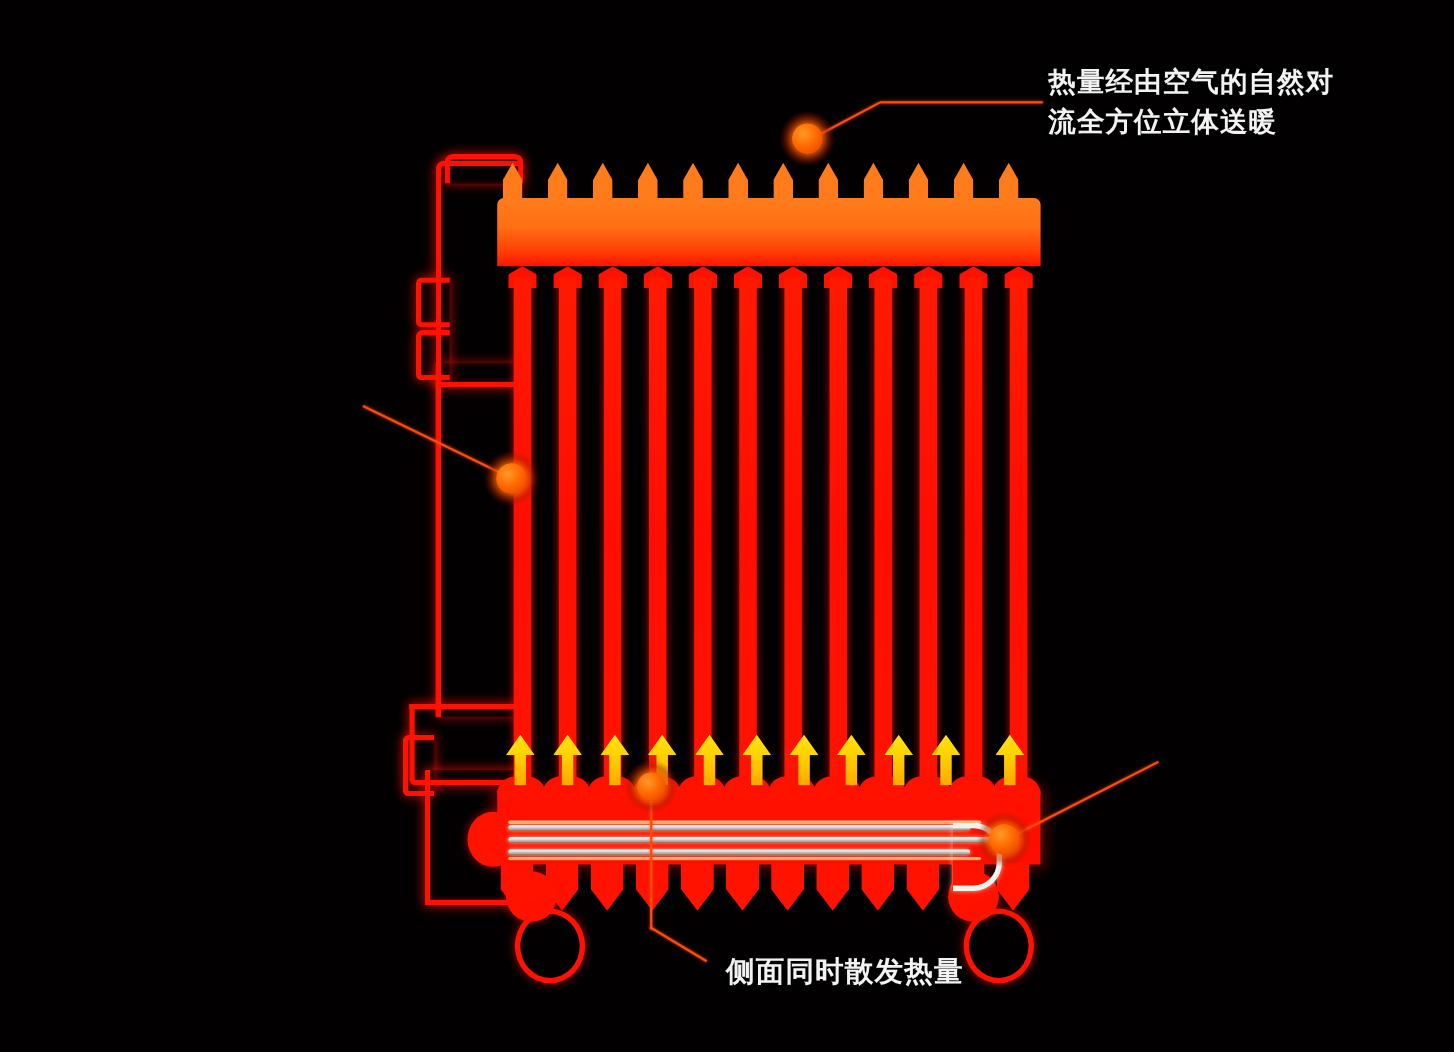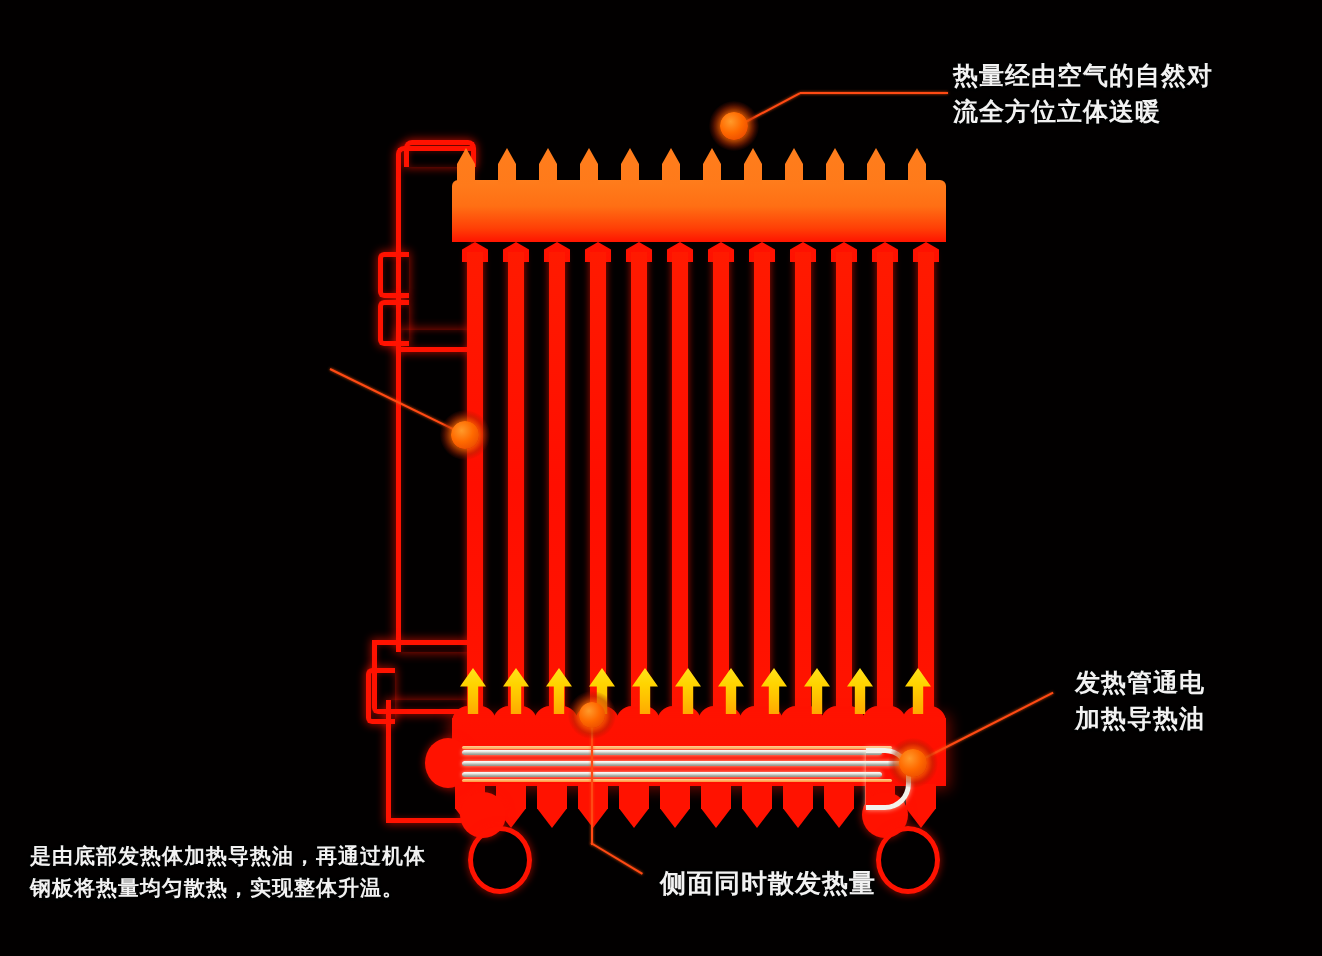--- a/index.html
+++ b/index.html
@@ -217,21 +217,17 @@
   </div>
   <div class="dot" style="left:579px;top:702px;width:26px;height:26px;">
     <div class="glow"></div>
       <div class="core"></div>
   </div>
 
   <div class="callout c1">热量经由空气的自然对
 流全方位立体送暖</div>
 
 
-  <div class="callout c3">发热管通电
-加热导热油</div>
 
   <div class="callout c4">侧面同时散发热量</div>
 
-  <div class="callout c5">是由底部发热体加热导热油，再通过机体
-钢板将热量均匀散热，实现整体升温。</div>
 
 </div>
 
 </body></html>

